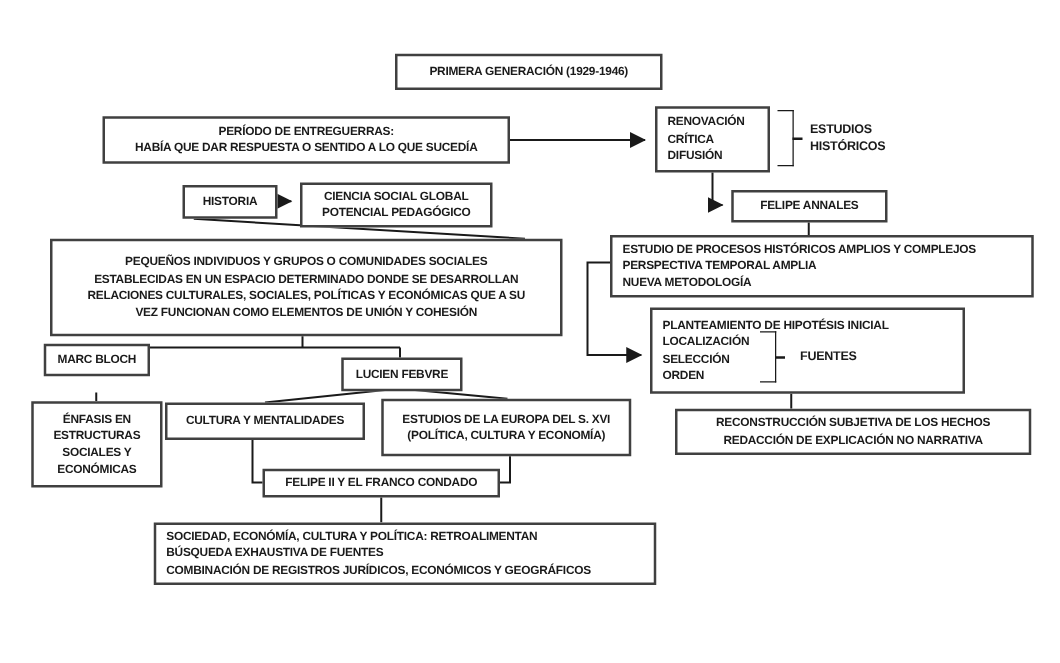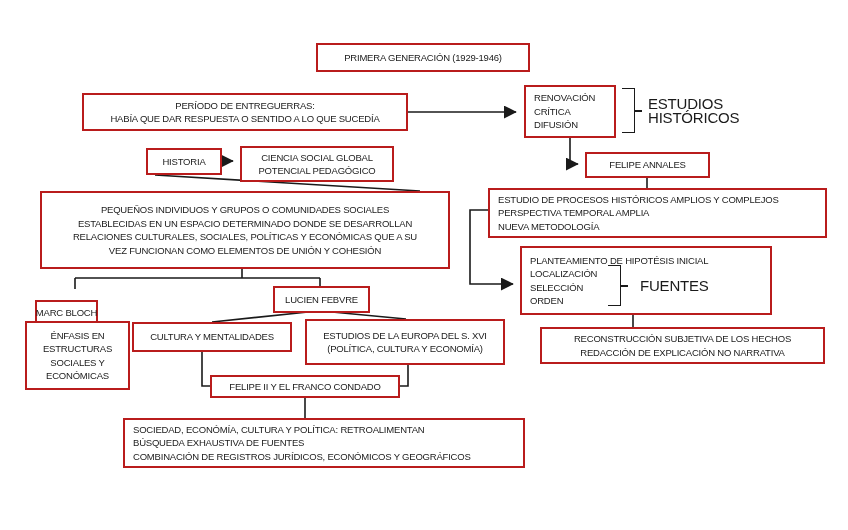--- a/index.html
+++ b/index.html
@@ -1,25 +1,25 @@
 <!DOCTYPE html>
 <html><head>
 <meta charset="utf-8">
 <style>
   html,body{margin:0;padding:0;background:#fff;}
   .canvas{position:relative;width:848px;height:530px;background:#ffffff;overflow:hidden;
           font-family:"Liberation Sans",sans-serif;color:#1a1a1a;}
   .wires{position:absolute;left:0;top:0;z-index:0;pointer-events:none;}
-  .box{position:absolute;box-sizing:border-box;border:2px solid #b91c1c;background:#fff;
+  .box{position:absolute;box-sizing:border-box;border:2px solid #404040;background:#fff;
        display:flex;flex-direction:column;justify-content:center;z-index:1;
-       font-weight:400;font-size:9.5px;line-height:13.5px;letter-spacing:-0.2px;white-space:nowrap;}
+       font-weight:700;font-size:9.5px;line-height:13.5px;letter-spacing:-0.2px;white-space:nowrap;}
   .center{align-items:center;text-align:center;}
   .leftal{align-items:flex-start;text-align:center;padding-left:8px;padding-right:4px;}
   .ln{white-space:nowrap;}
-  .freelabel{position:absolute;z-index:2;font-weight:400;font-size:15px;line-height:13.5px;
+  .freelabel{position:absolute;z-index:2;font-weight:700;font-size:10px;line-height:13.5px;
              letter-spacing:-0.2px;white-space:nowrap;}
   .bracket{position:absolute;z-index:2;box-sizing:border-box;
            border-top:1.6px solid #1a1a1a;border-right:1.6px solid #1a1a1a;border-bottom:1.6px solid #1a1a1a;}
   .tick{position:absolute;z-index:2;height:1.6px;background:#1a1a1a;}
 </style>
 </head>
 <body>
 
 <div class="canvas">
 
@@ -103,21 +103,21 @@
   </div>
   <div class="bracket" style="left:608px;top:265px;width:13px;height:41px"></div>
   <div class="tick" style="left:620px;top:285px;width:8px"></div>
   <div class="freelabel" style="left:640px;top:279px">FUENTES</div>
 
   <div class="box center" style="left:540px;top:327px;width:285px;height:37px">
     <div class="ln">RECONSTRUCCIÓN SUBJETIVA DE LOS HECHOS</div>
     <div class="ln">REDACCIÓN DE EXPLICACIÓN NO NARRATIVA</div>
   </div>
 
-  <div class="box center" style="left:35px;top:300px;width:63px;height:26px">
+  <div class="box center" style="left:35px;top:275px;width:85px;height:26px">
     <div class="ln">MARC BLOCH</div>
   </div>
 
   <div class="box center" style="left:25px;top:321px;width:105px;height:69px">
     <div class="ln">ÉNFASIS EN</div>
     <div class="ln">ESTRUCTURAS</div>
     <div class="ln">SOCIALES Y</div>
     <div class="ln">ECONÓMICAS</div>
   </div>
 

